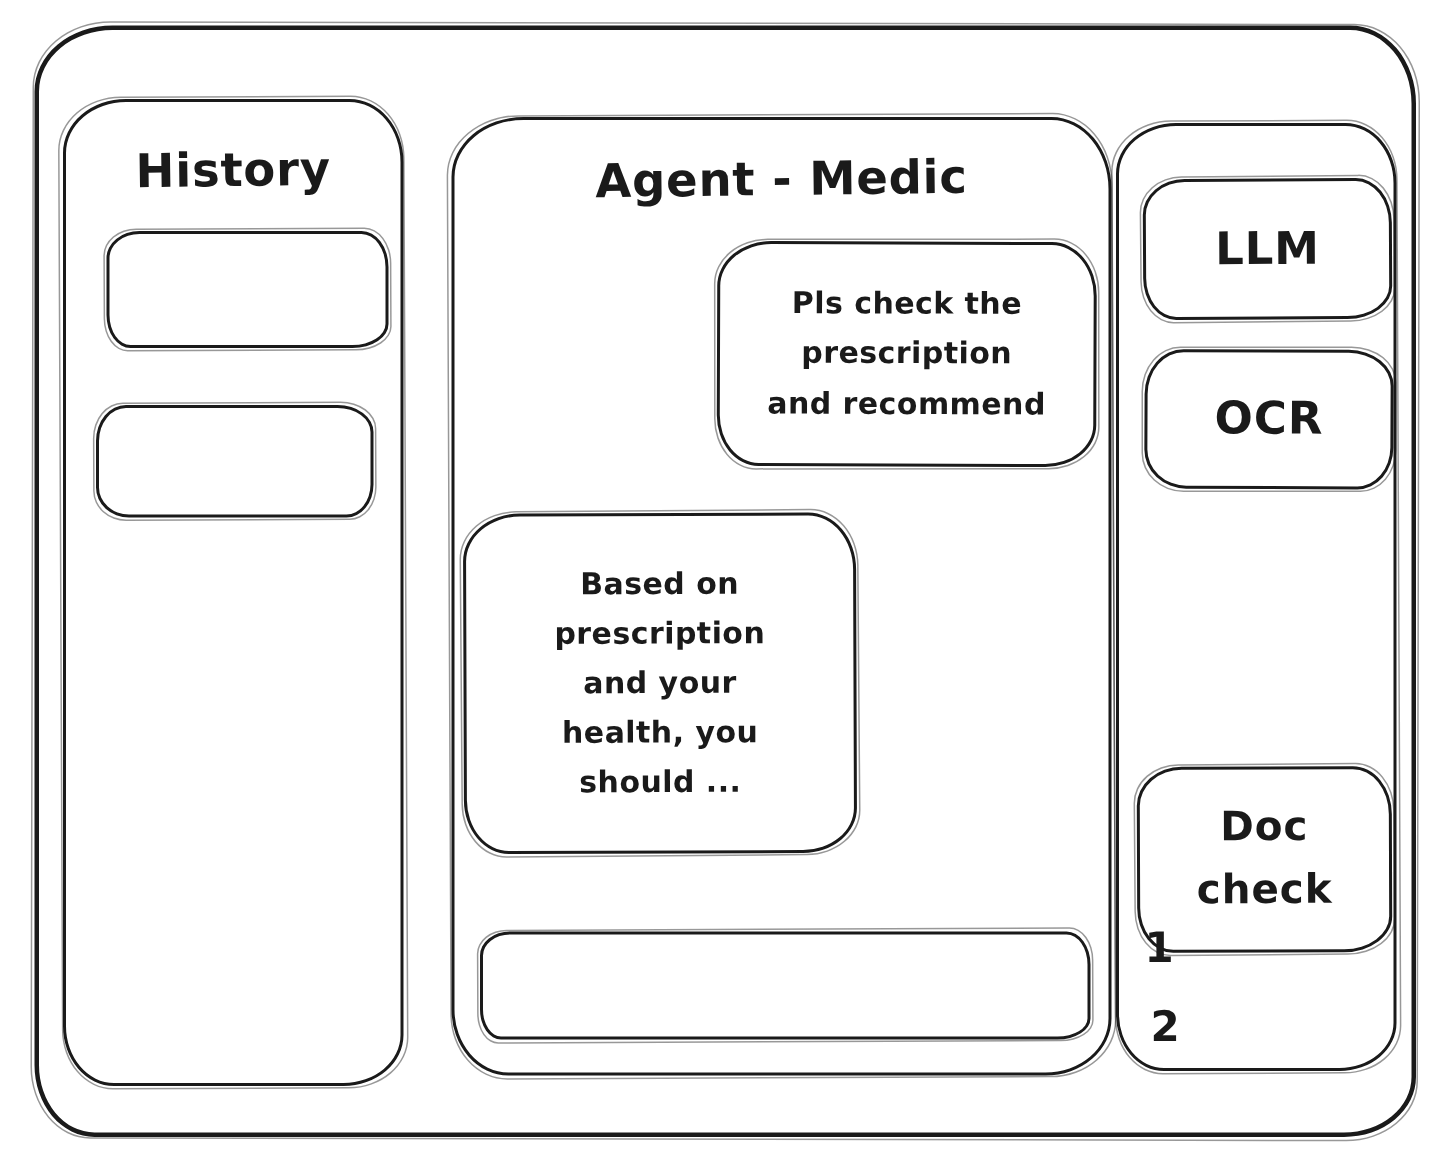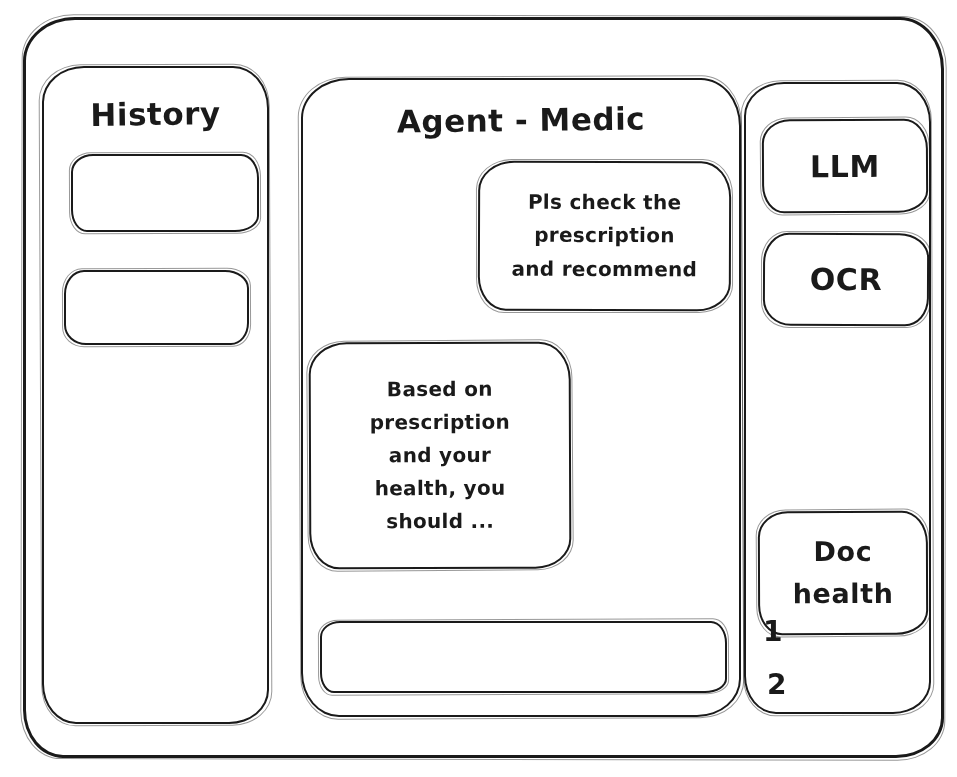--- a/index.html
+++ b/index.html
@@ -186,20 +186,20 @@
 
     <div class="sk panel-tools">
       <div class="sk tool-btn btn-llm">
         <span>LLM</span>
       </div>
       <div class="sk tool-btn btn-ocr">
         <span>OCR</span>
       </div>
       <div class="sk tool-btn btn-doc">
         <span class="msg-text">Doc
-health</span>
+check</span>
       </div>
       <div class="doc-num dn1">1</div>
       <div class="doc-num dn2">2</div>
     </div>
 
   </div>
 </div>
 
 </body></html>

